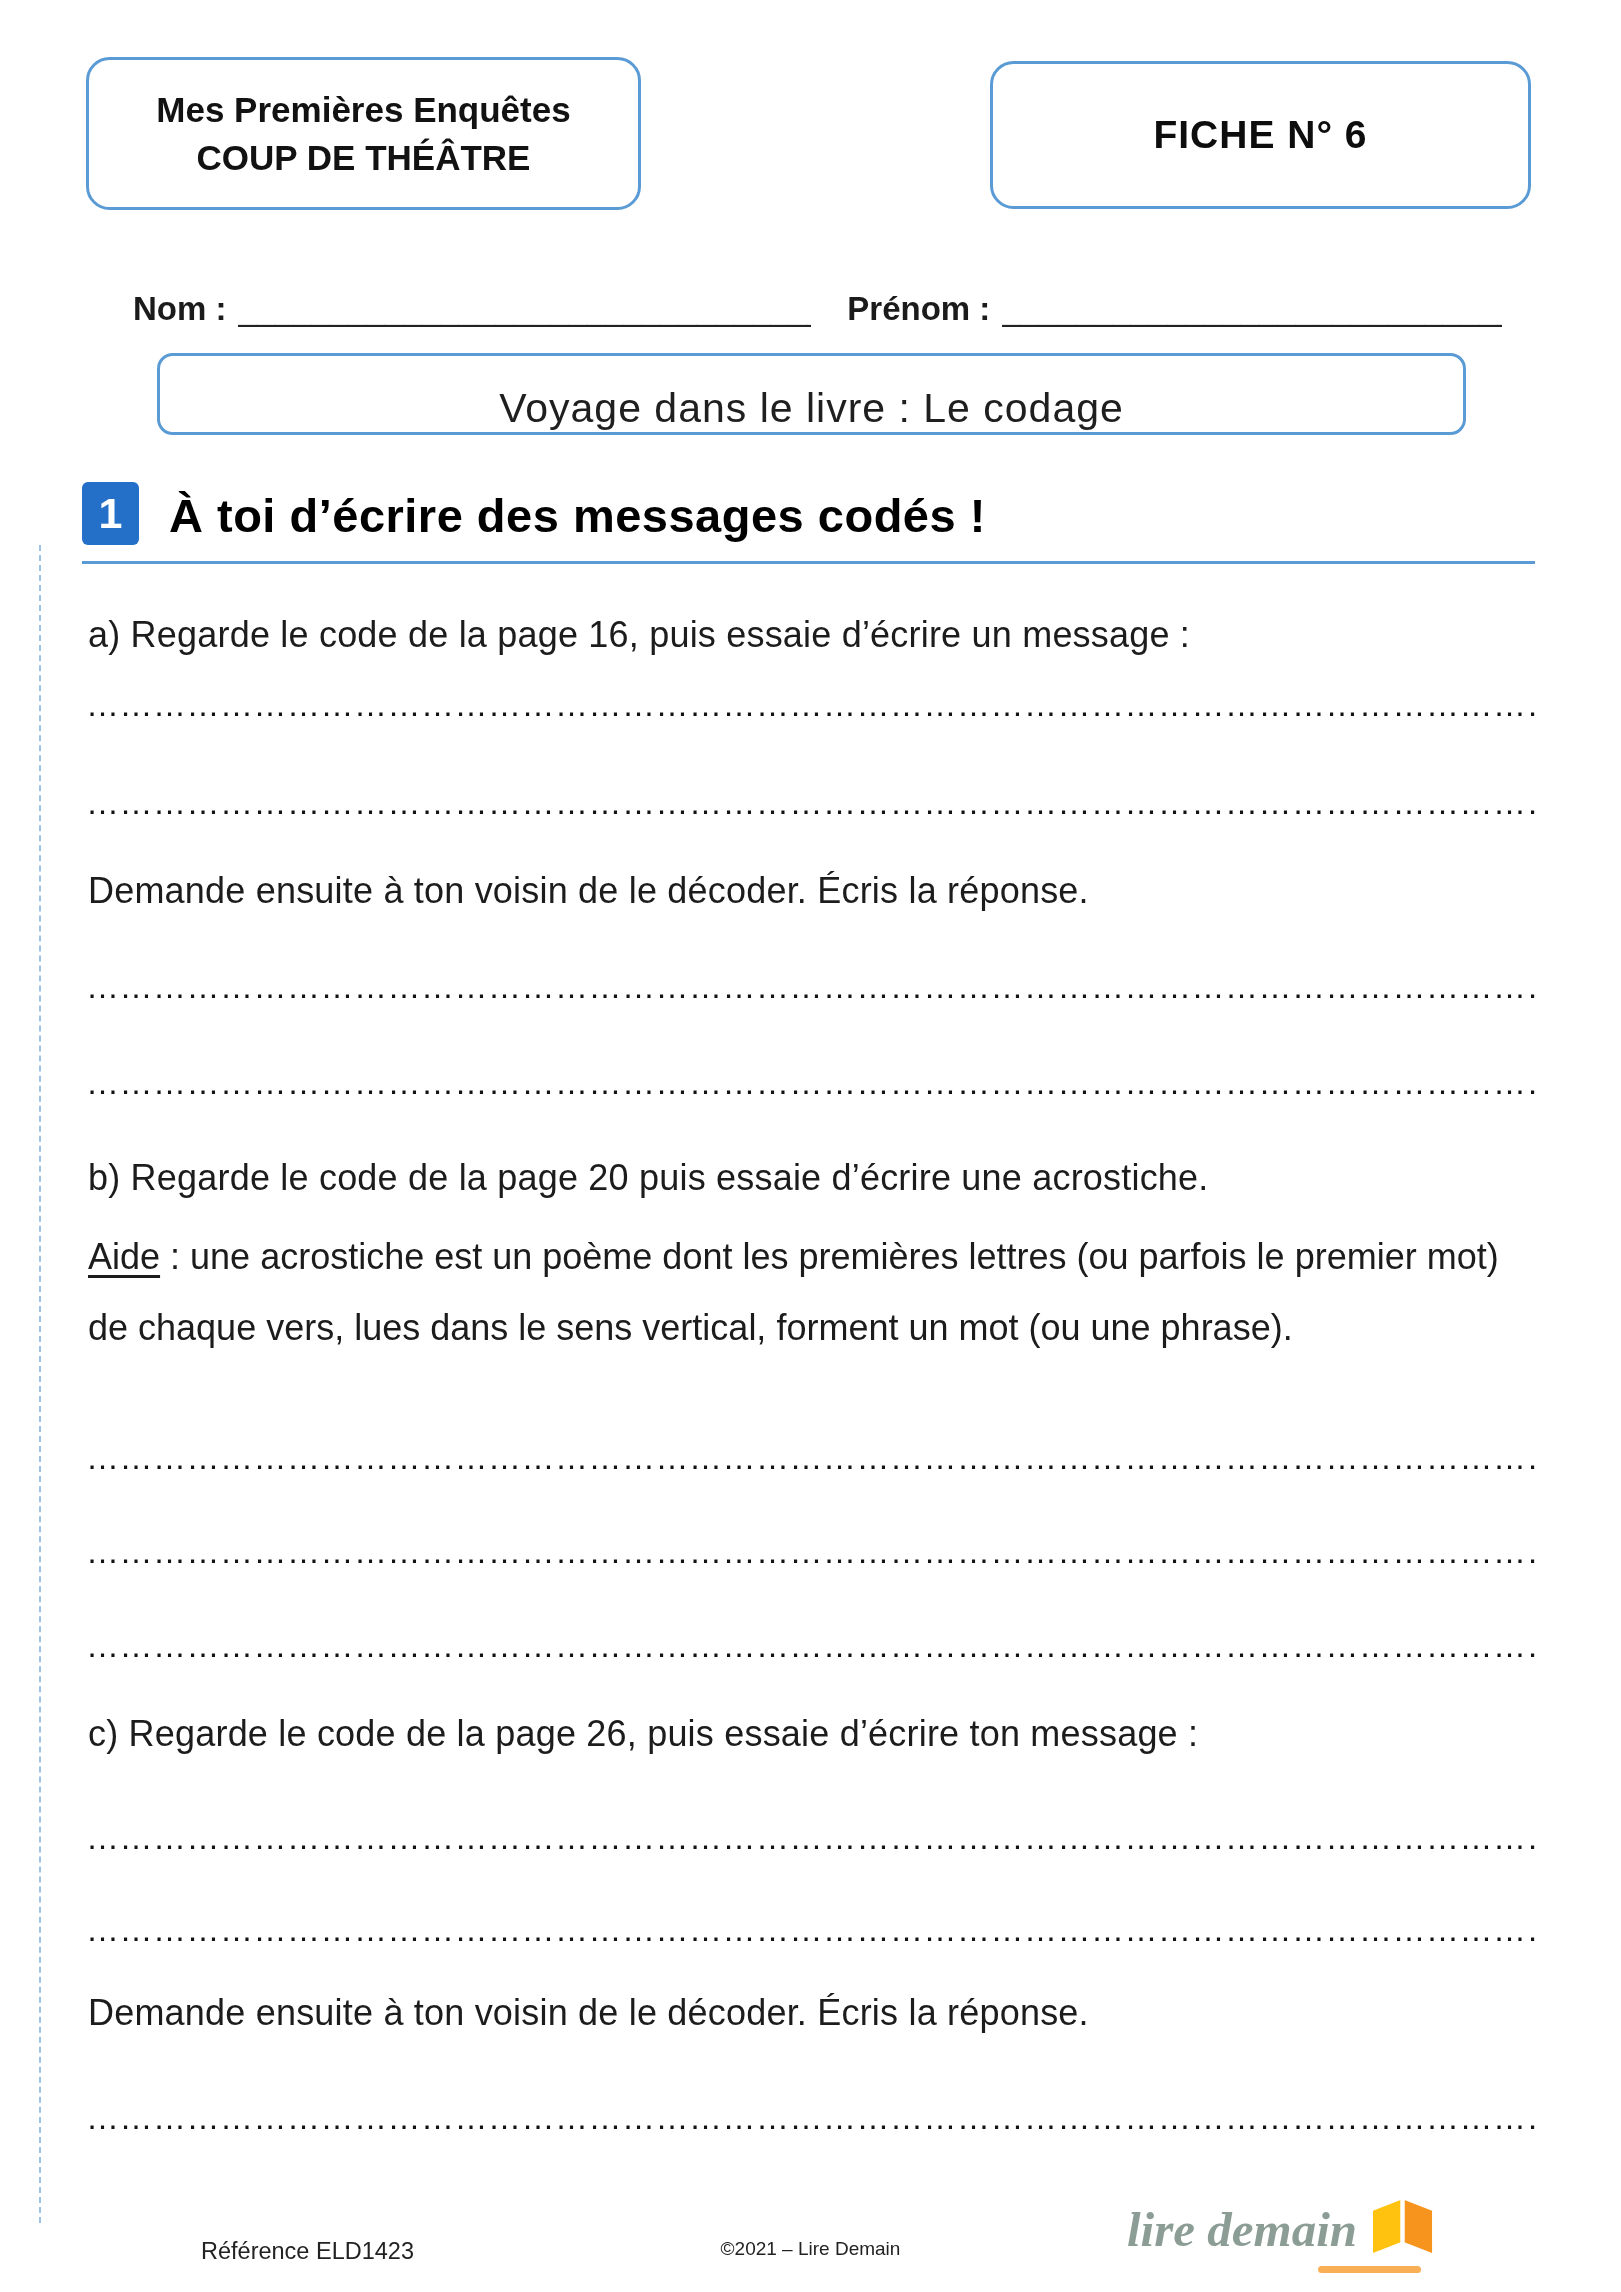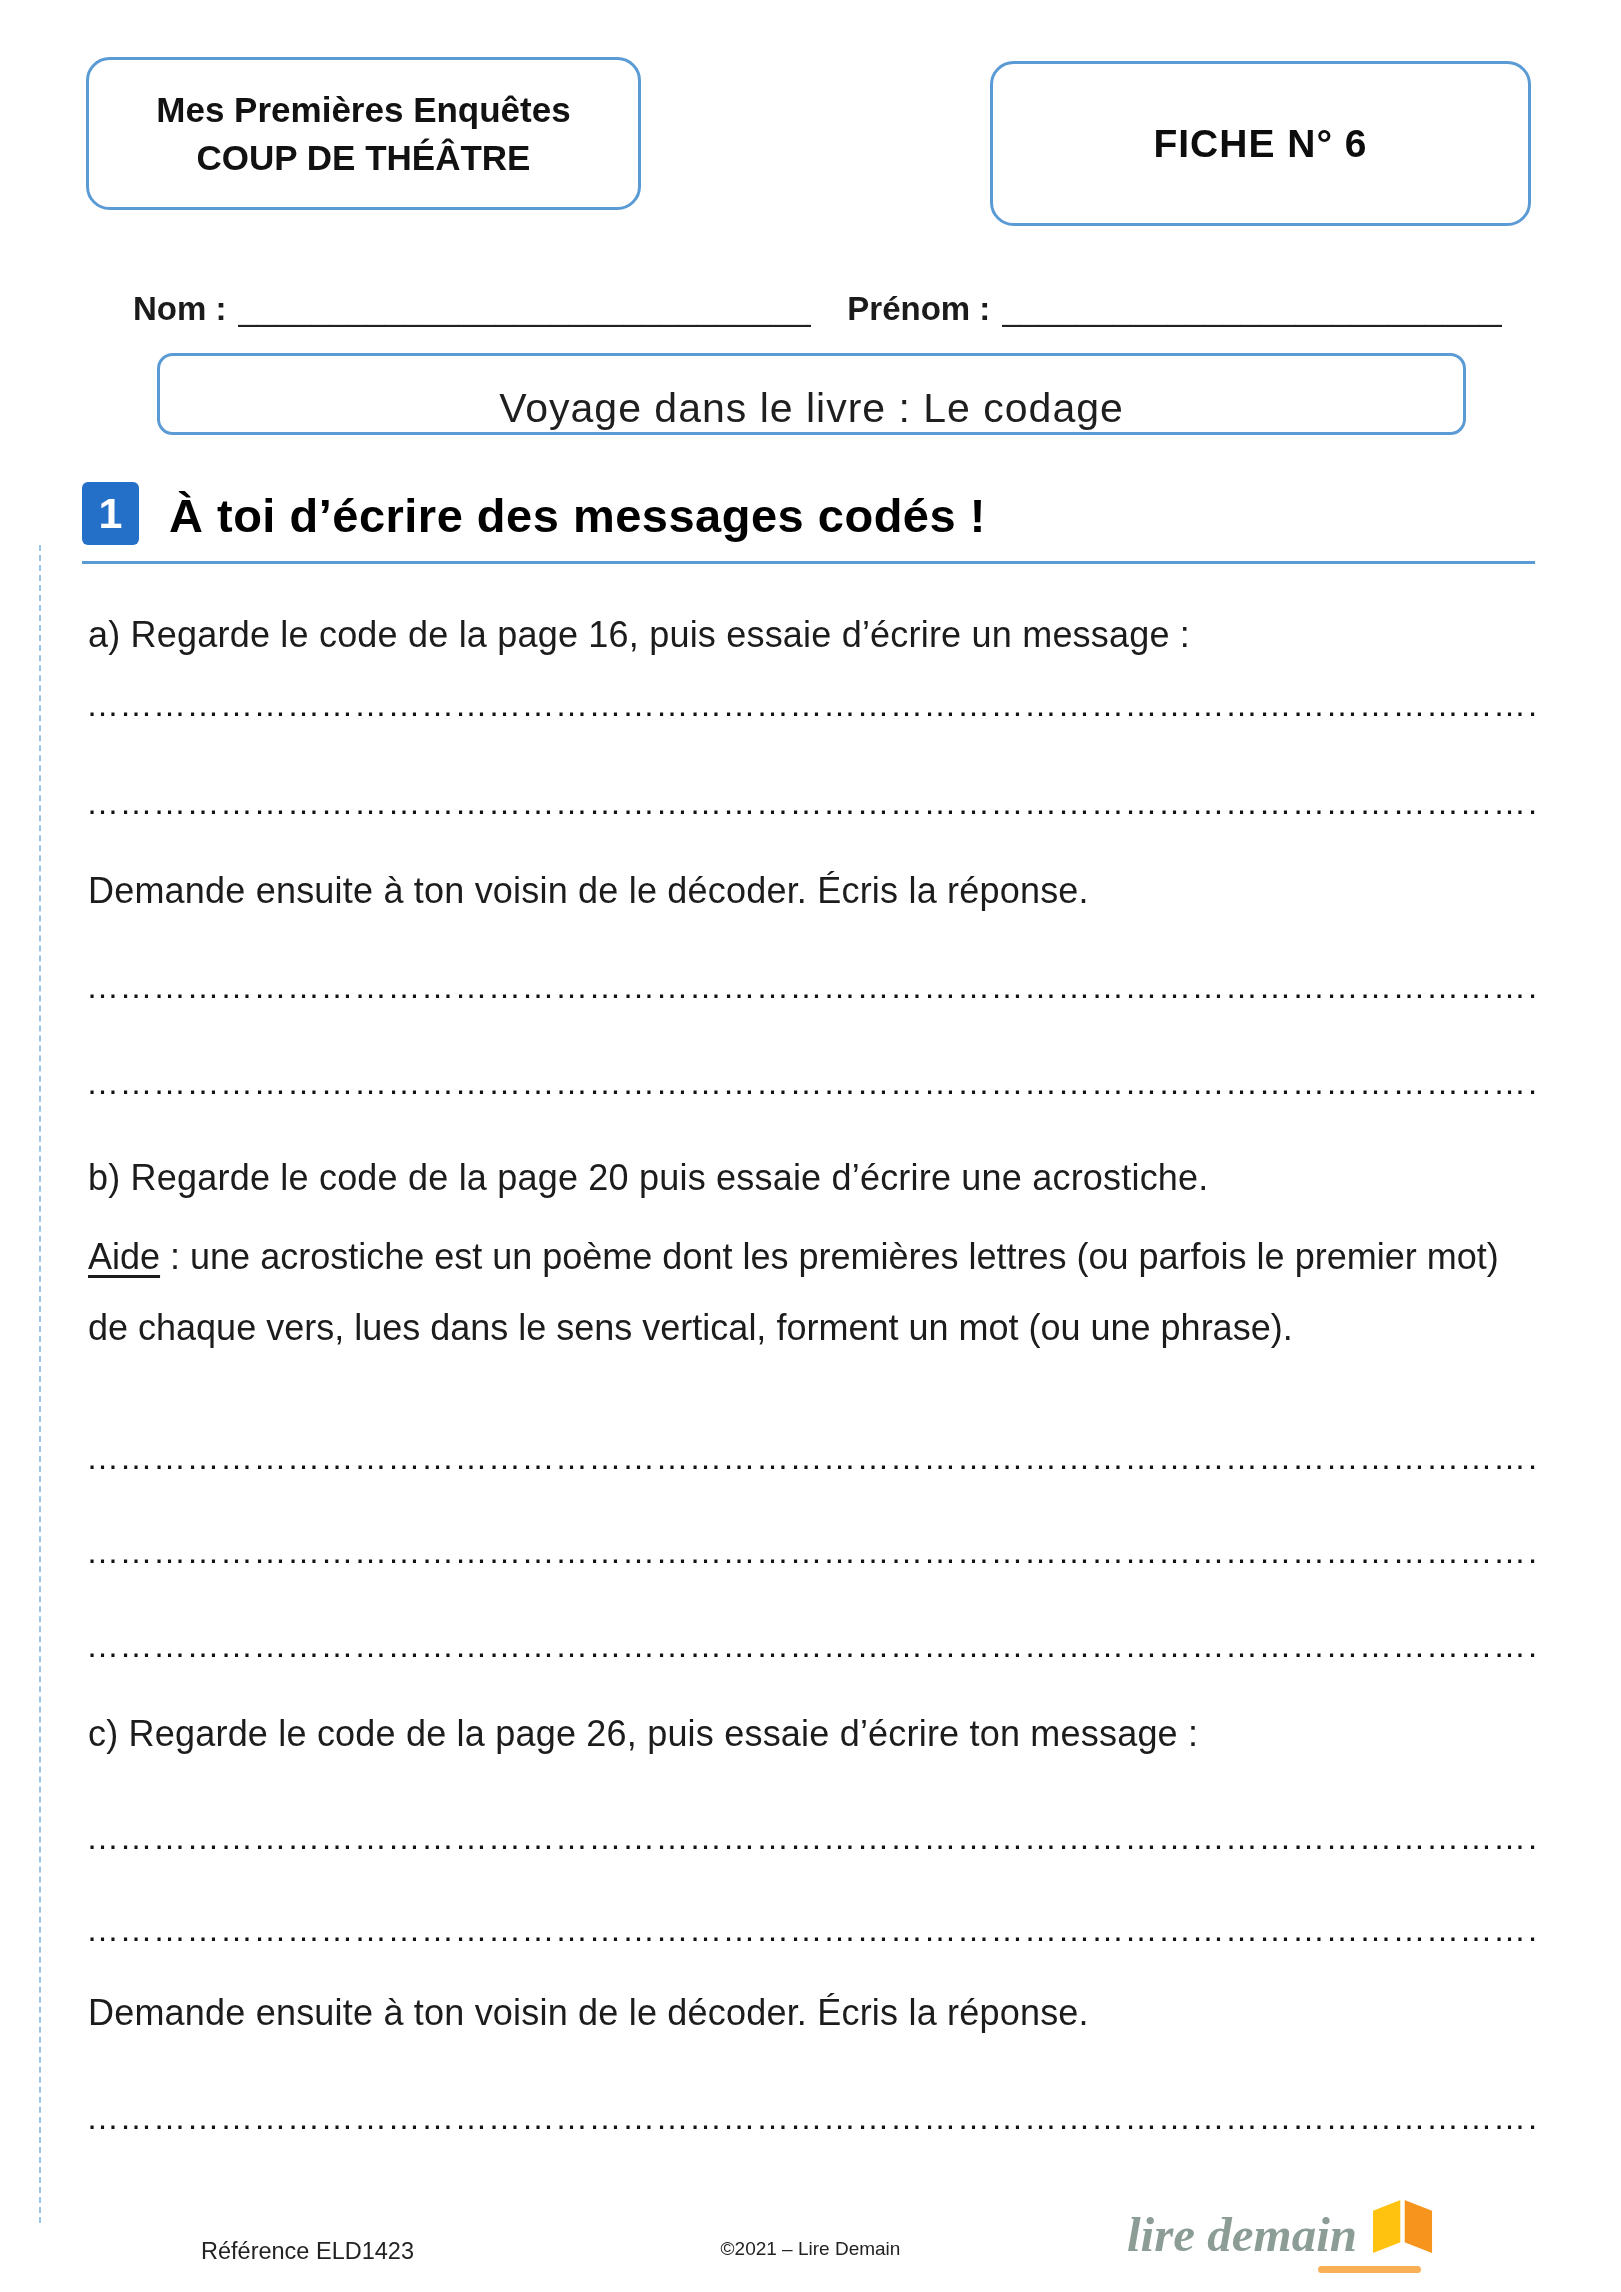--- a/index.html
+++ b/index.html
@@ -24,21 +24,21 @@
   
   .rounded-box {
     border:3.9px solid var(--accent_blue, #5B9BD5);
     border-radius:23.5px;
     display:flex; flex-direction:column;
     align-items:center; justify-content:center;
     background:#fff;
   }
   .series-box { left:86px; top:57px; width:555px; height:153px; }
   .series-line { font-size:35px; font-weight:bold; line-height:1.35; color:#121212; text-align:center; }
-  .fiche-box { left:990px; top:61px; width:541px; height:165px; }
+  .fiche-box { left:990px; top:61px; width:541px; height:148px; }
   .fiche-label { font-size:39px; font-weight:bold; color:#0d0d0d; letter-spacing:1px; }
 
   
   .identity { left:133px; top:290px; width:1402px; font-size:33px; font-weight:bold; white-space:nowrap; display:flex; align-items:baseline; }
   .blank {
     display:inline-block; overflow:hidden; white-space:nowrap;
     font-weight:normal; color:#222; letter-spacing:0;
   }
   .nom-blank { width:573px; margin-left:11.8px; }
   .prenom-blank { width:500px; margin-left:11.8px; }
@@ -72,21 +72,21 @@
   
   .dots {
     position:absolute; left:86px; width:1449px; height:45px;
     overflow:hidden; white-space:nowrap;
     font-size:33px; color:#121212; letter-spacing:0.5px;
   }
 
   
   .footer-ref { left:201px; top:2238px; font-size:23.5px; color:#222; }
   .footer-copy { left:0; top:2238px; width:100%; text-align:center; font-size:19px; color:#222; }
-  .logo-wrap { left:1127px; top:2201px; display:flex; align-items:center; gap:9.8px; }
+  .logo-wrap { left:1127px; top:2201px; display:flex; align-items:flex-start; gap:9.8px; }
   .logo-text {
     font-size:49px; font-weight:bold; font-style:italic;
     color:var(--logo_gray, #8C9D96); letter-spacing:0;
     font-family:"Liberation Serif", serif;
   }
   .logo-book { position:relative; top:-5.9px; }
   .logo-tagline {
     position:absolute; left:1318px; top:2266px;
     width:103px; height:6.9px; border-radius:3.9px;
     background:var(--logo_orange, #F7941D); opacity:0.75;

